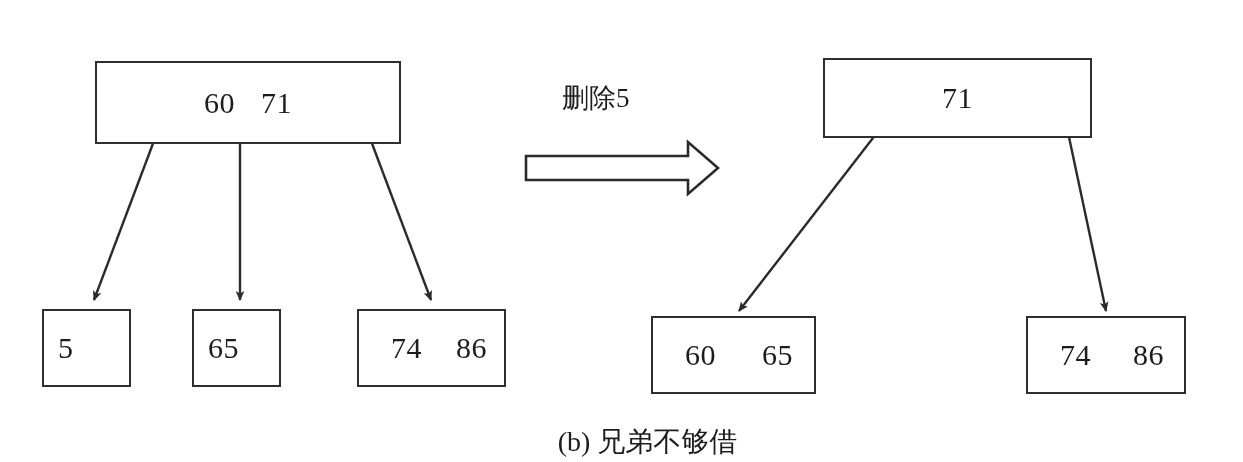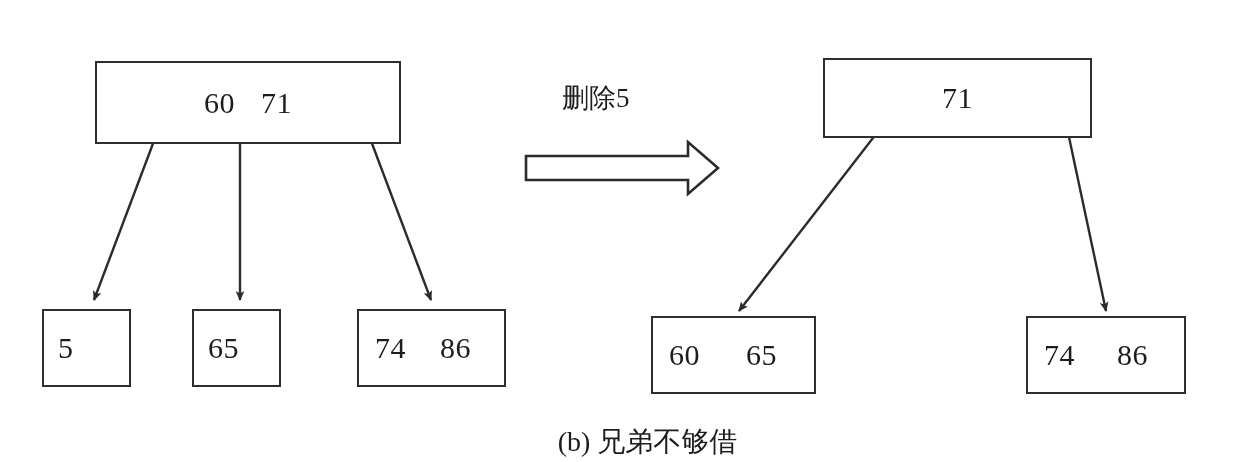--- a/index.html
+++ b/index.html
@@ -35,21 +35,21 @@
     font-size: 30px;
     line-height: 1;
     letter-spacing: 0.5px;
     white-space: pre;
   }
   
   .node-root-left .keys { justify-content: center; gap: 26px; }
   
   .node-root-right .keys { justify-content: center; }
   
-  .node-leaf .keys { justify-content: flex-start; padding-left: 16px; gap: 34px; }
+  .node-leaf .keys { justify-content: flex-start; padding-left: 32px; gap: 34px; }
   .node-leaf-narrow .keys { padding-left: 14px; }
 
   svg.edges {
     position: absolute;
     left: 0;
     top: 0;
     width: 1243px;
     height: 462px;
     z-index: 2;
     overflow: visible;

